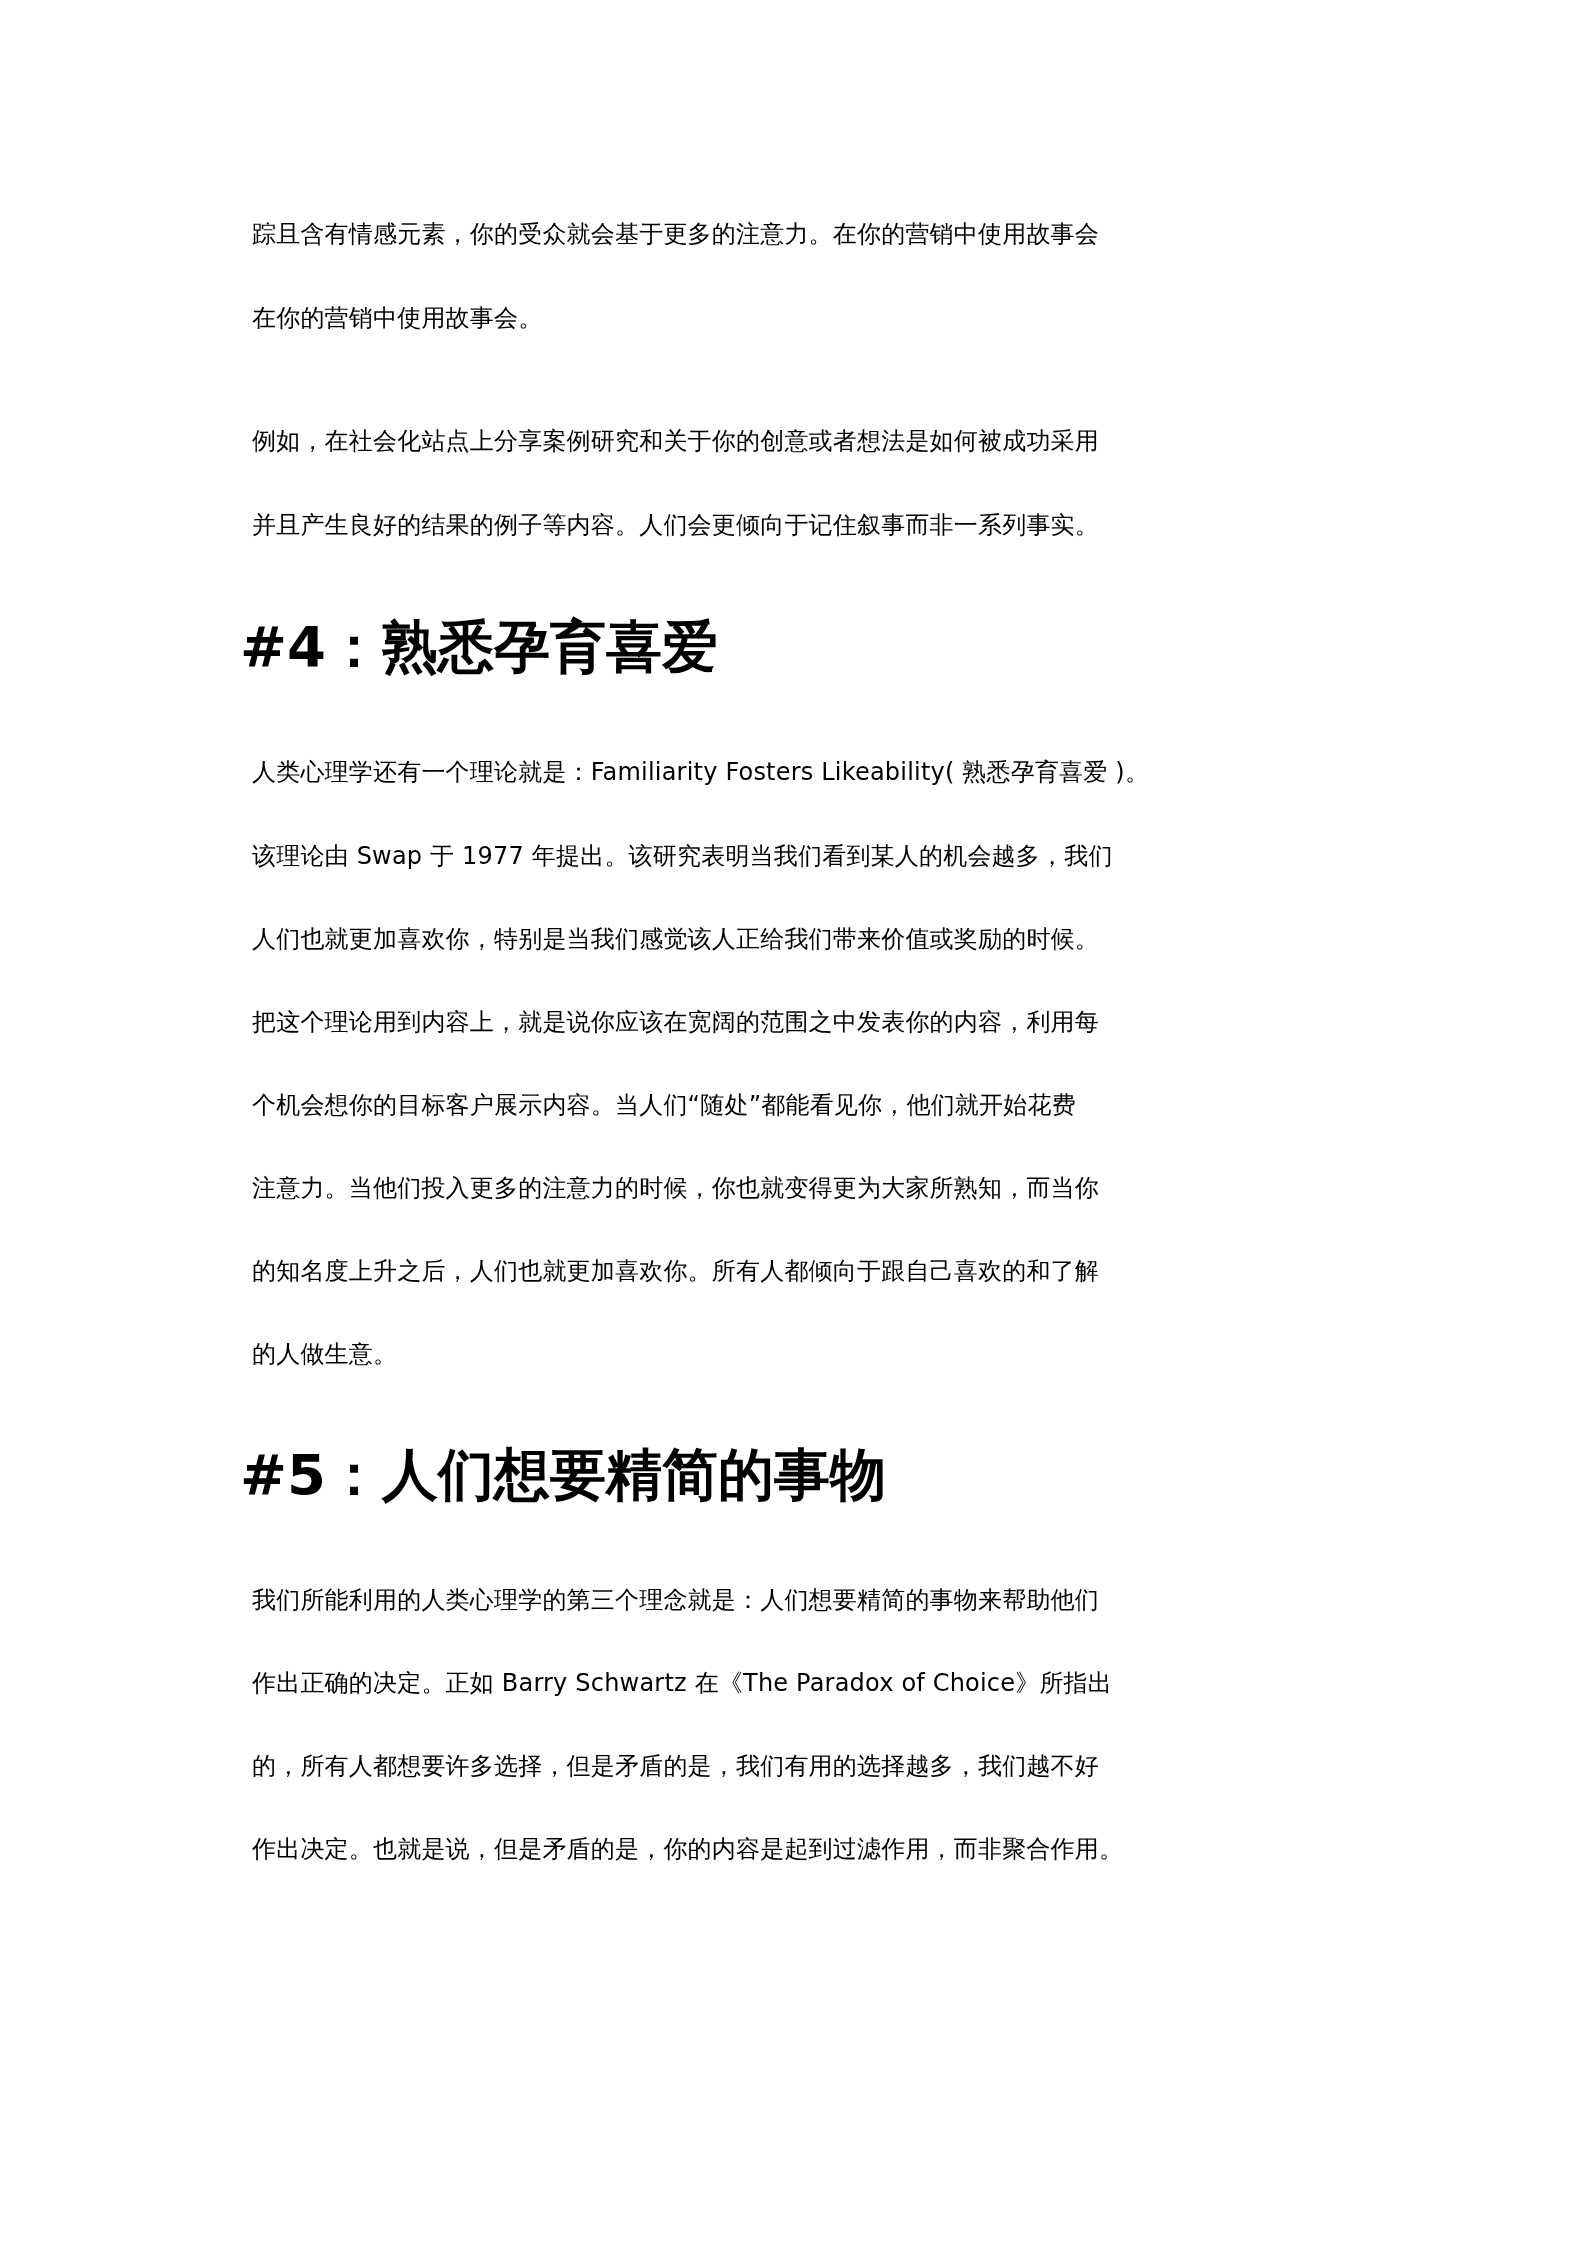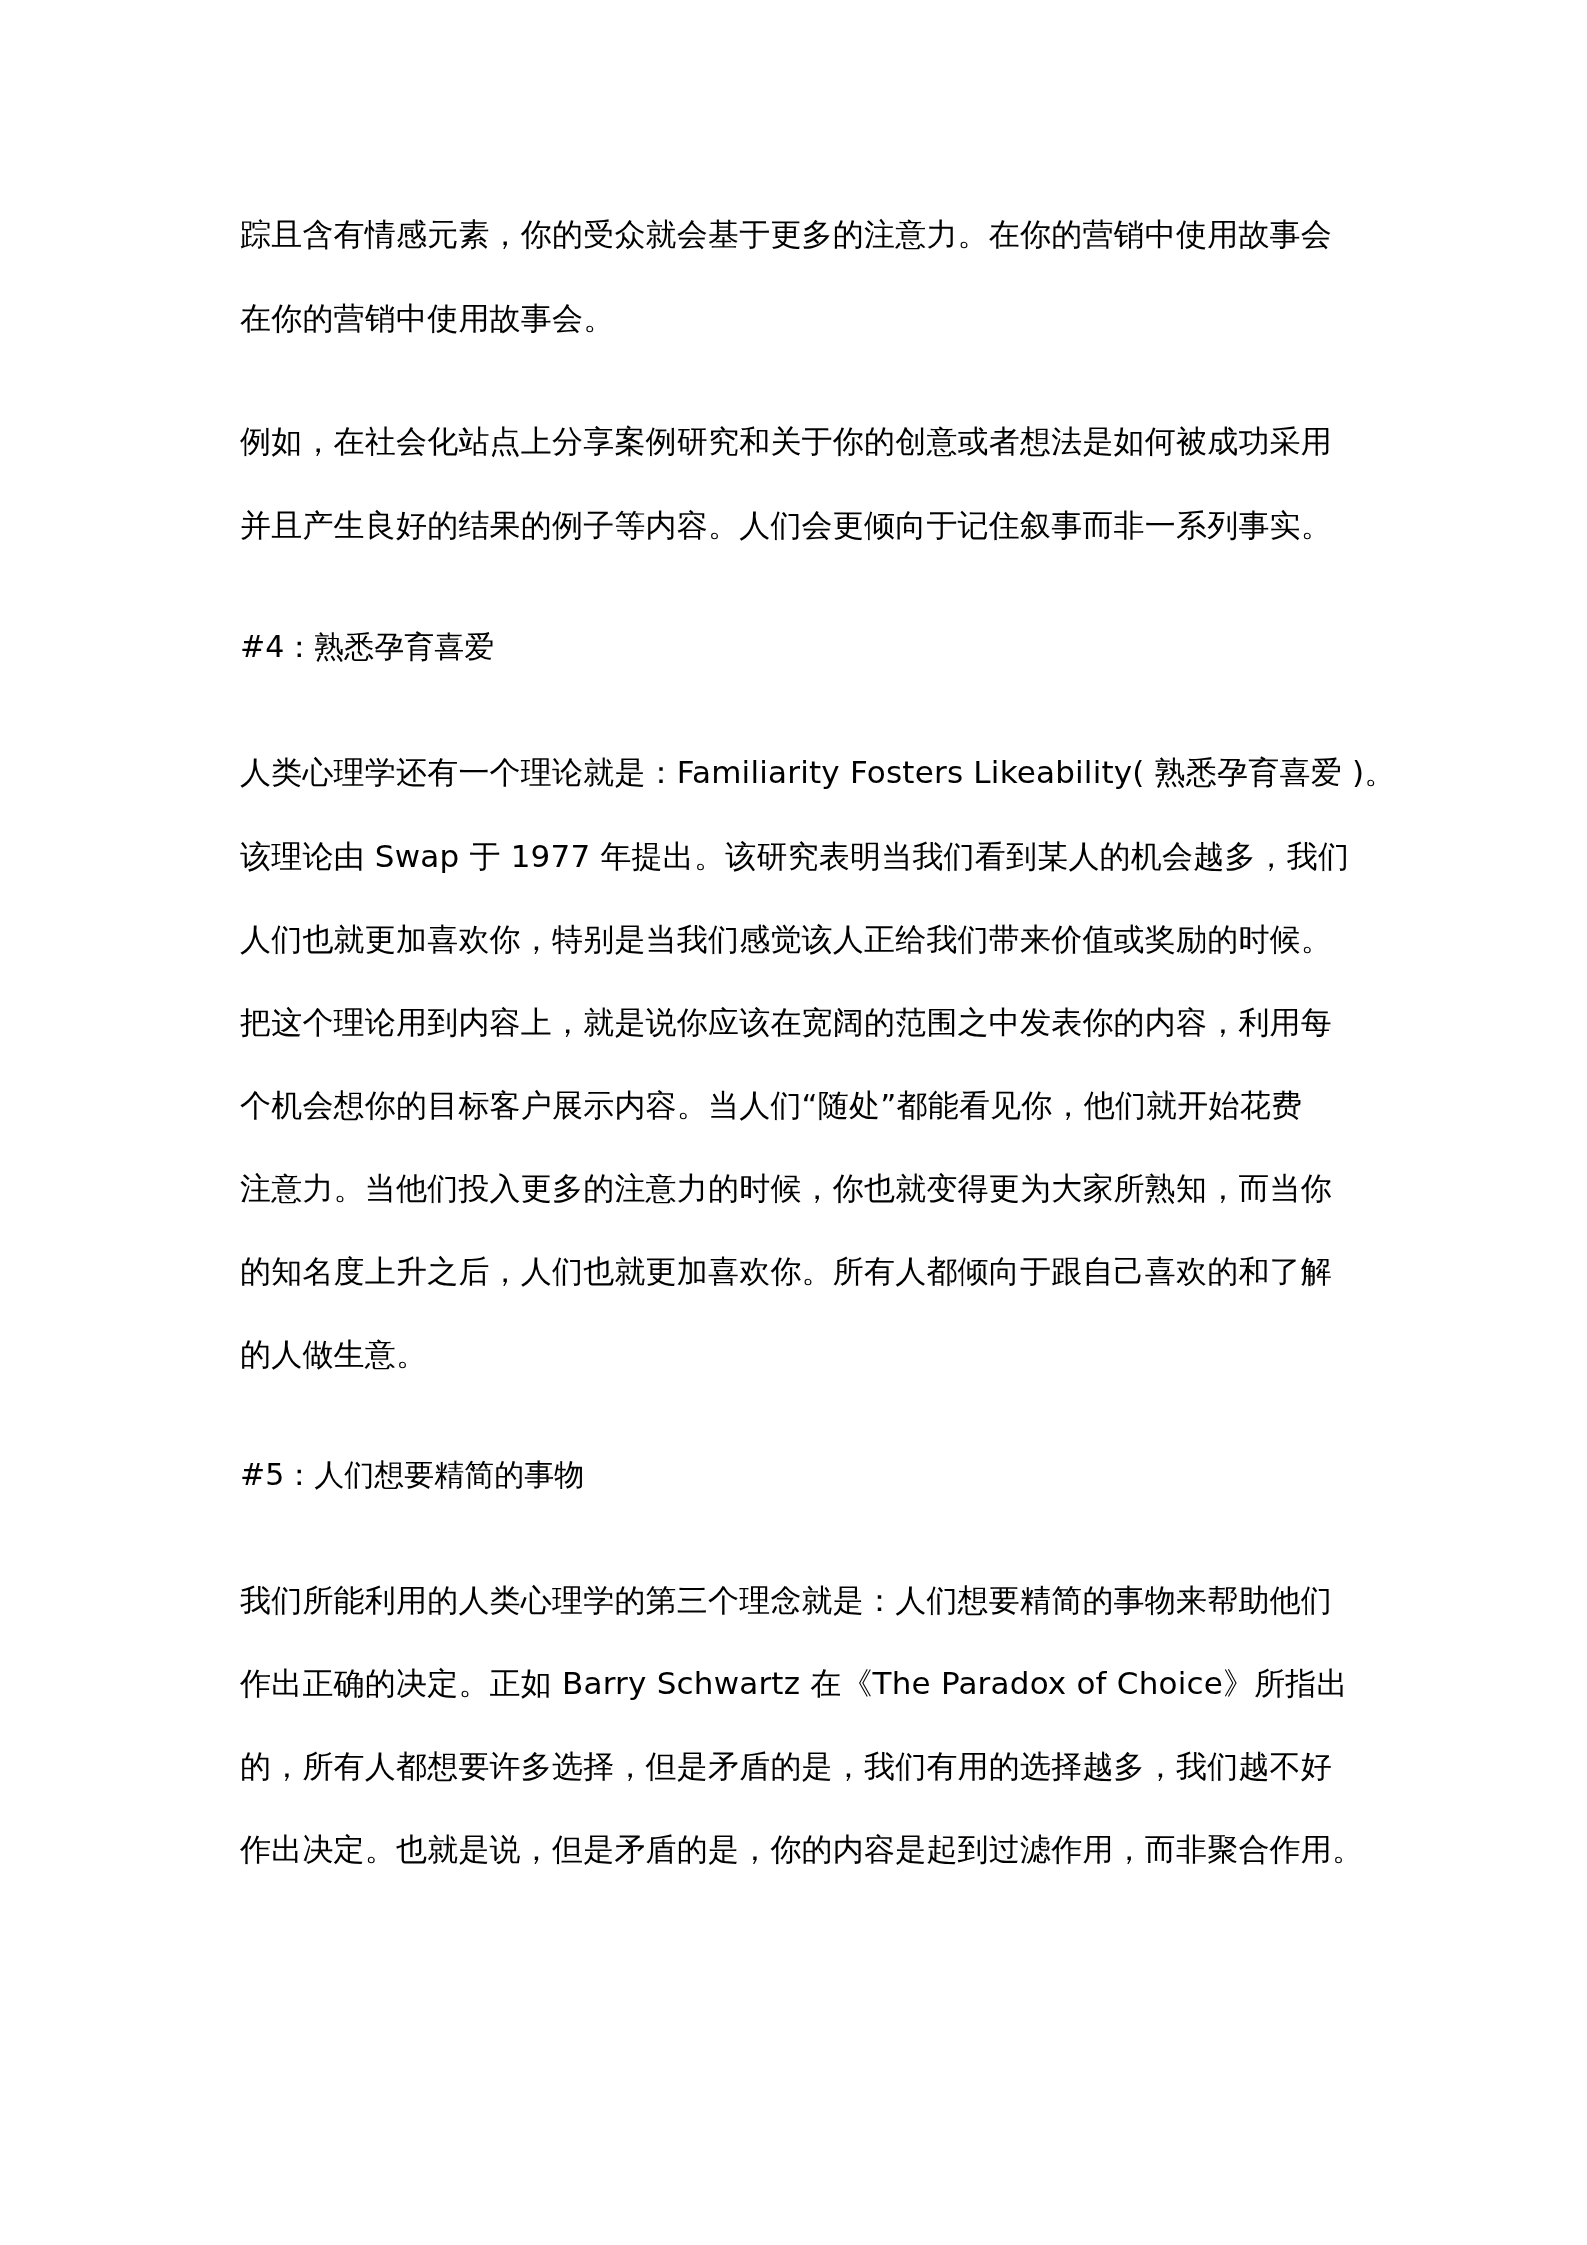--- a/index.html
+++ b/index.html
@@ -3,26 +3,26 @@
 <meta charset="utf-8">
 <style>
   html, body { margin: 0; padding: 0; background: #ffffff; }
   body {
     width: 1587px; height: 2245px; position: relative; overflow: hidden;
     font-family: "DejaVu Sans", "Liberation Sans", sans-serif;
     color: #000000;
   }
   .page { position: absolute; left: 240px; top: 0; width: 1115px; }
   .line {
-    position: absolute; left: 0; white-space: nowrap;
-    font-size: 31px; line-height: 40px; letter-spacing: 0.2px;
+    position: absolute; left: 12px; white-space: nowrap;
+    font-size: 24px; line-height: 40px; letter-spacing: 0.2px;
   }
   .heading {
     position: absolute; left: 0; white-space: nowrap;
-    font-size: 30px; line-height: 50px; font-weight: normal;
+    font-size: 56px; line-height: 50px; font-weight: bold;
   }
 </style>
 </head>
 <body>
 
 <div class="page">
   <div class="line" style="top:214px">踪且含有情感元素，你的受众就会基于更多的注意力。在你的营销中使用故事会</div>
   <div class="line" style="top:298px">在你的营销中使用故事会。</div>
 
   <div class="line" style="top:421px">例如，在社会化站点上分享案例研究和关于你的创意或者想法是如何被成功采用</div>

